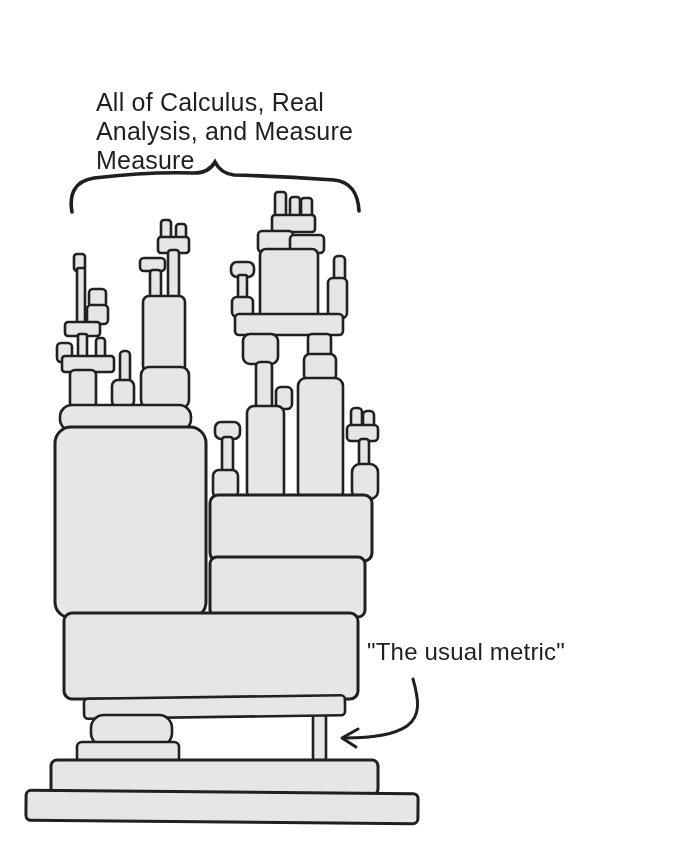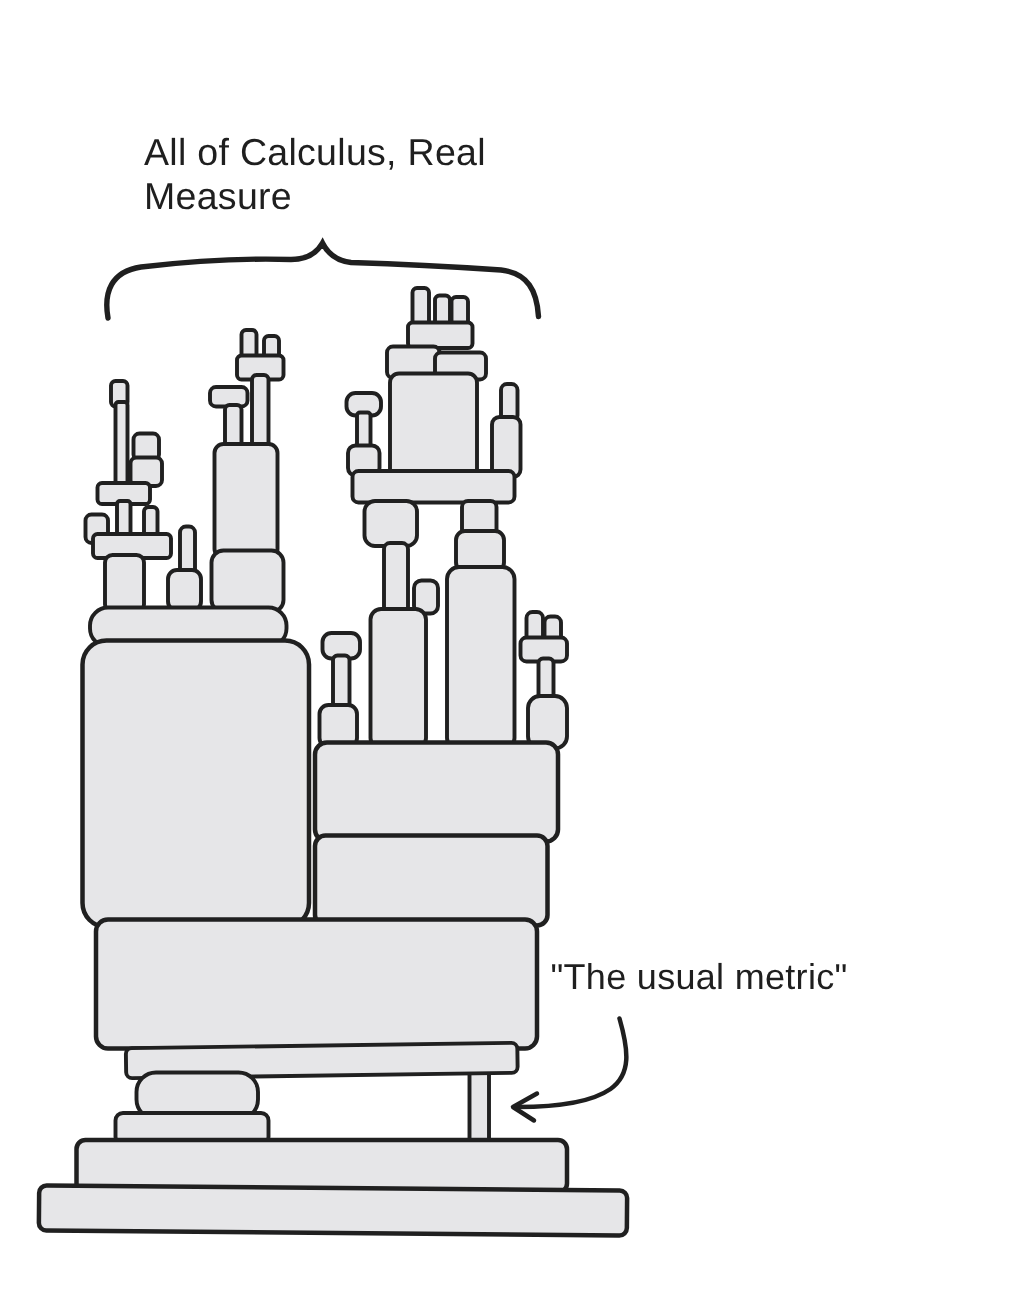--- a/index.html
+++ b/index.html
@@ -144,18 +144,19 @@
     </g>
 
     <g fill="none" stroke="var(--ink,#1f1f1f)" stroke-width="3" stroke-linecap="round" stroke-linejoin="round">
       <path d="M 413 679 C 419 700, 421 716, 407 726 C 394 735, 369 738, 345 738"></path>
       <path d="M 358 729 L 342 738 L 356 747"></path>
     </g>
   </svg>
 
   <div class="label brace-label">
     <div>All of Calculus, Real</div>
+    <div>Analysis, and Measure</div>
     <div>Measure</div>
   </div>
 
   <div class="label metric-label">"The usual metric"</div>
 
 </div>
 
 </body></html>

